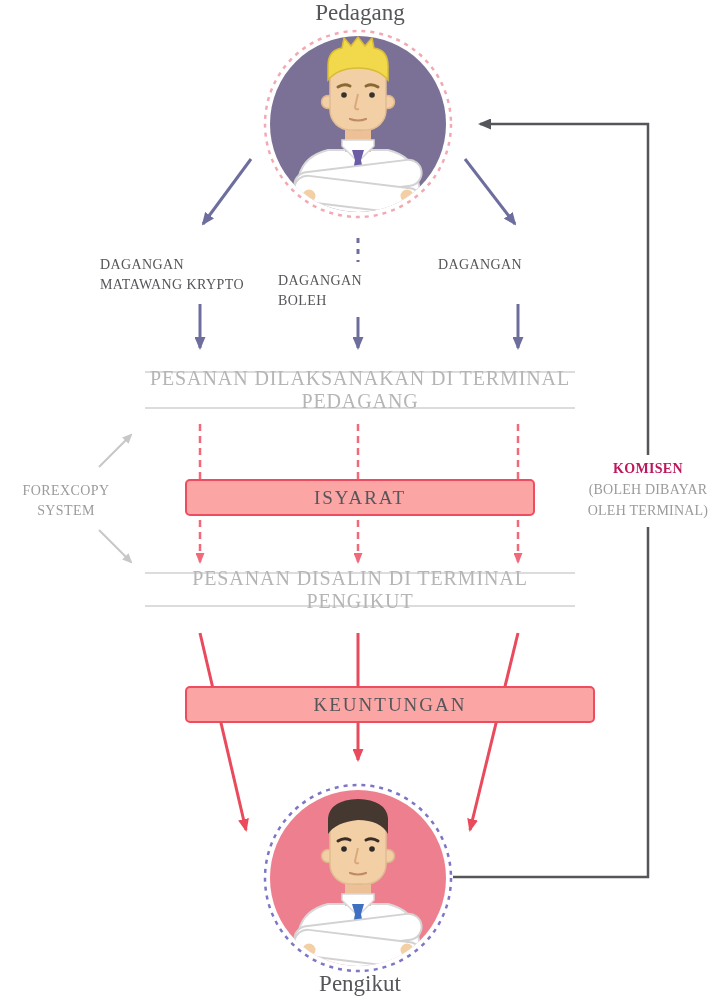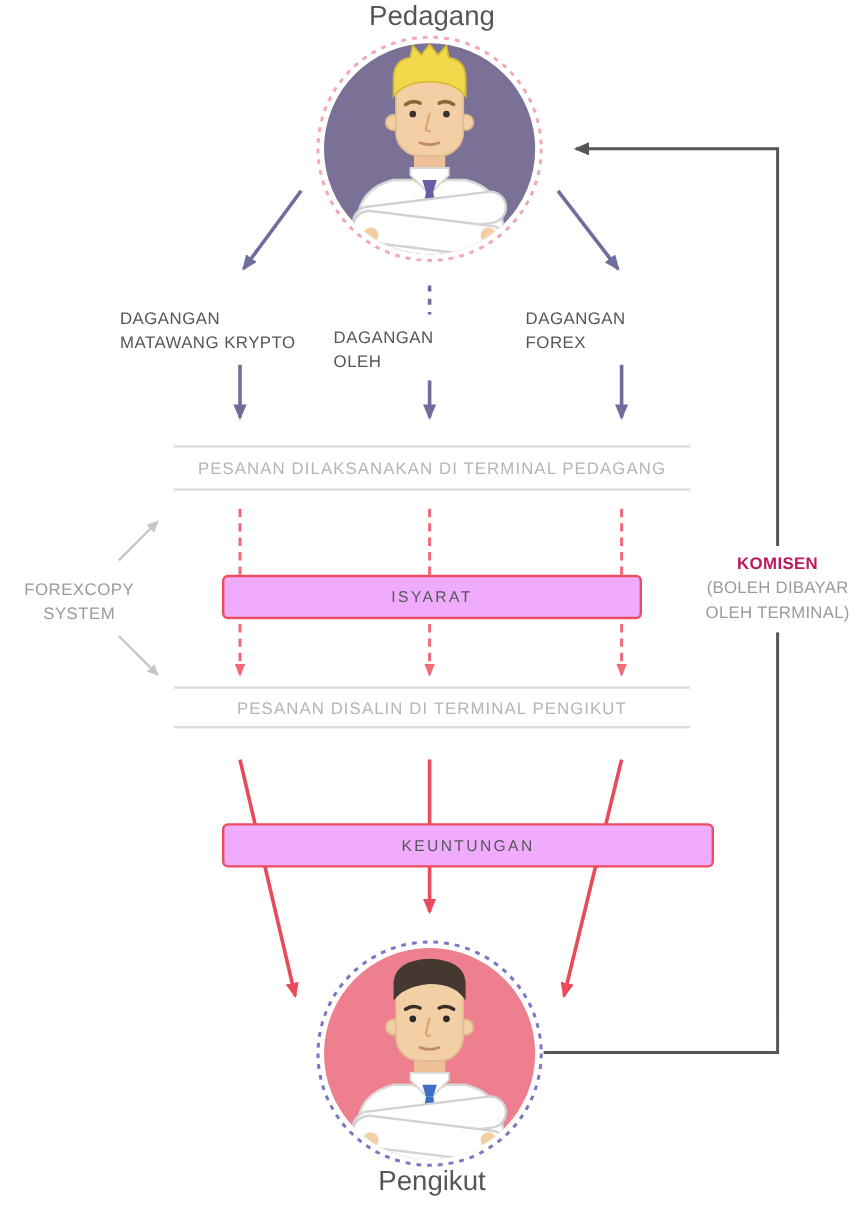--- a/index.html
+++ b/index.html
@@ -1,35 +1,35 @@
 <!DOCTYPE html>
 <html style="--purple: #6e6e9e; --red: #e94a5c; --pink: #f2697a; --greyArrow: #c7c7c7; --dark: #55565a; --barLine: #dcdcdc; --barText: #b5b5b5; --sideText: #9b9b9b; --labelText: #55565a; --boxBorder: #ee4d5f; --ringPink: #f3a9b4; --ringPurple: #7d75c5; --avatarPurpleBg: #7b7096; --avatarPinkBg: #ee7f8e; --skin: #f3cfa5; --hairBlonde: #f2d84b; --hairDark: #453830; --tiePurple: #6b5ca5; --tieBlue: #3e6fc1;"><head>
 <meta charset="utf-8">
 <style>
   * { margin:0; padding:0; box-sizing:border-box; }
   html,body { background:#ffffff; }
   .canvas {
     position:relative; width:720px; height:1007px; margin:0 auto;
     background:#fff; overflow:hidden;
-    font-family:Liberation Sans, sans-serif;
+    font-family:Liberation Serif, serif;
   }
   .abs { position:absolute; }
   svg.overlay { position:absolute; left:0; top:0; width:720px; height:1007px; }
 
   .title { font-size:23px; color:var(--dark); text-align:center; }
   .channel-label { font-size:14px; color:var(--labelText); text-align:left; line-height:20px; letter-spacing:.4px; }
   .terminal-bar {
     border-top:2px solid var(--barLine); border-bottom:2px solid var(--barLine);
-    color:var(--barText); font-size:14px; letter-spacing:.9px; text-align:center;
+    color:var(--barText); font-size:20px; letter-spacing:.9px; text-align:center;
     display:flex; align-items:center; justify-content:center;
   }
   .signal-box {
-    background:#f0abfc; border:2px solid var(--boxBorder); border-radius:5px;
+    background:#fca5a5; border:2px solid var(--boxBorder); border-radius:5px;
     display:flex; align-items:center; justify-content:center;
-    font-size:13px; letter-spacing:2px; color:var(--dark);
+    font-size:19px; letter-spacing:2px; color:var(--dark);
   }
   .side-label { font-size:14px; color:var(--sideText); text-align:center; line-height:20px; letter-spacing:.4px; }
   .commission { background:#fff; text-align:center; }
   .commission .c-title { font-size:14px; font-weight:bold; color:#be185d; letter-spacing:.3px; margin-bottom:2px; }
   .commission .c-sub { font-size:14px; color:var(--sideText); line-height:21px; letter-spacing:.2px; }
 
   .stroke-purple { stroke:var(--purple); } .fill-purple { fill:var(--purple); }
   .stroke-red    { stroke:var(--red); }    .fill-red    { fill:var(--red); }
   .stroke-pink   { stroke:var(--pink); }   .fill-pink   { fill:var(--pink); }
   .stroke-grey   { stroke:var(--greyArrow); } .fill-grey { fill:var(--greyArrow); }
@@ -119,25 +119,24 @@
       <path d="M88 91 Q96 94 104 91" fill="none" stroke="#c08a68" stroke-width="2.2" stroke-linecap="round"></path>
     </g>
   </svg>
 
   <div class="abs channel-label" style="left:100px;top:255px;width:200px">
     <div>DAGANGAN</div>
     <div>MATAWANG KRYPTO</div>
   </div>
   <div class="abs channel-label" style="left:278px;top:271px;width:160px">
     <div>DAGANGAN</div>
-    <div>OLEH</div>
+    <div>BOLEH</div>
   </div>
   <div class="abs channel-label" style="left:438px;top:255px;width:160px">
     <div>DAGANGAN</div>
-    <div>FOREX</div>
   </div>
 
   <div class="abs terminal-bar" style="left:145px;top:371px;width:430px;height:38px">PESANAN DILAKSANAKAN DI TERMINAL PEDAGANG</div>
 
   <div class="abs signal-box" style="left:185px;top:479px;width:350px;height:37px">ISYARAT</div>
 
   <div class="abs terminal-bar" style="left:145px;top:572px;width:430px;height:35px">PESANAN DISALIN DI TERMINAL PENGIKUT</div>
 
   <div class="abs signal-box" style="left:185px;top:686px;width:410px;height:37px">KEUNTUNGAN</div>
 

